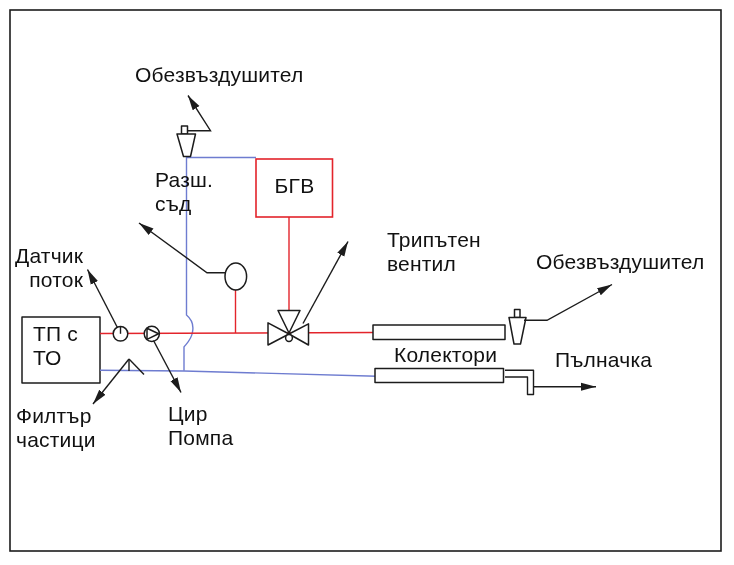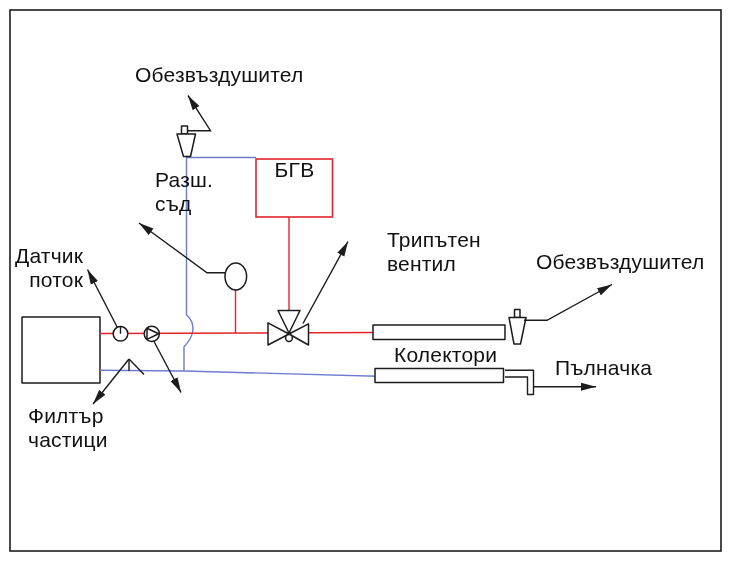--- a/index.html
+++ b/index.html
@@ -6,21 +6,21 @@
   .stage{
     position:relative;width:734px;height:565px;background:#ffffff;
     font-family:"Liberation Sans","DejaVu Sans",sans-serif;overflow:hidden;
   }
   .stage svg{position:absolute;left:0;top:0;}
   .lbl{
     position:absolute;color:#111;font-size:21px;line-height:24px;
     white-space:pre-line;letter-spacing:0.2px;
   }
   .dhw-box{
-    position:absolute;left:256px;top:141px;width:77px;height:58px;
+    position:absolute;left:256px;top:157px;width:77px;height:58px;
     display:flex;align-items:center;justify-content:center;
   }
   .cold{stroke:var(--cold_line,#6e7cd0);stroke-width:1.4;fill:none;}
   .hot{stroke:var(--hot_line,#e3242b);stroke-width:1.4;fill:none;}
   .blk{stroke:var(--line_black,#1c1c1c);stroke-width:1.5;fill:#fff;stroke-linejoin:round;}
   .blkline{stroke:var(--line_black,#1c1c1c);stroke-width:1.4;fill:none;stroke-linejoin:round;}
   .leader{stroke:var(--line_black,#1c1c1c);stroke-width:1.4;fill:none;}
   .redbox{stroke:var(--hot_line,#e3242b);stroke-width:1.6;fill:#fff;}
 </style>
 </head>
@@ -112,22 +112,26 @@
   </div>
 
   <div class="lbl" style="left:353px;top:228px;margin-left:34px;">Трипътен
 вентил</div>
 
   <div class="lbl" style="left:536px;top:250px;">Обезвъздушител</div>
 
   <div class="lbl" style="left:15px;top:244px;text-align:right;">Датчик
 поток</div>
 
+  <div class="lbl" style="left:33px;top:322px;">ТП с
+ТО</div>
 
-  <div class="lbl" style="left:28px;top:404px;">Филтър
+  <div class="lbl" style="left:16px;top:404px;">Филтър
 частици</div>
 
+  <div class="lbl" style="left:168px;top:402px;">Цир
+Помпа</div>
 
   <div class="lbl" style="left:373px;top:343px;margin-left:21px;">Колектори</div>
 
-  <div class="lbl" style="left:555px;top:356px;">Пълначка</div>
+  <div class="lbl" style="left:555px;top:348px;">Пълначка</div>
 
 </div>
 
 </body></html>

